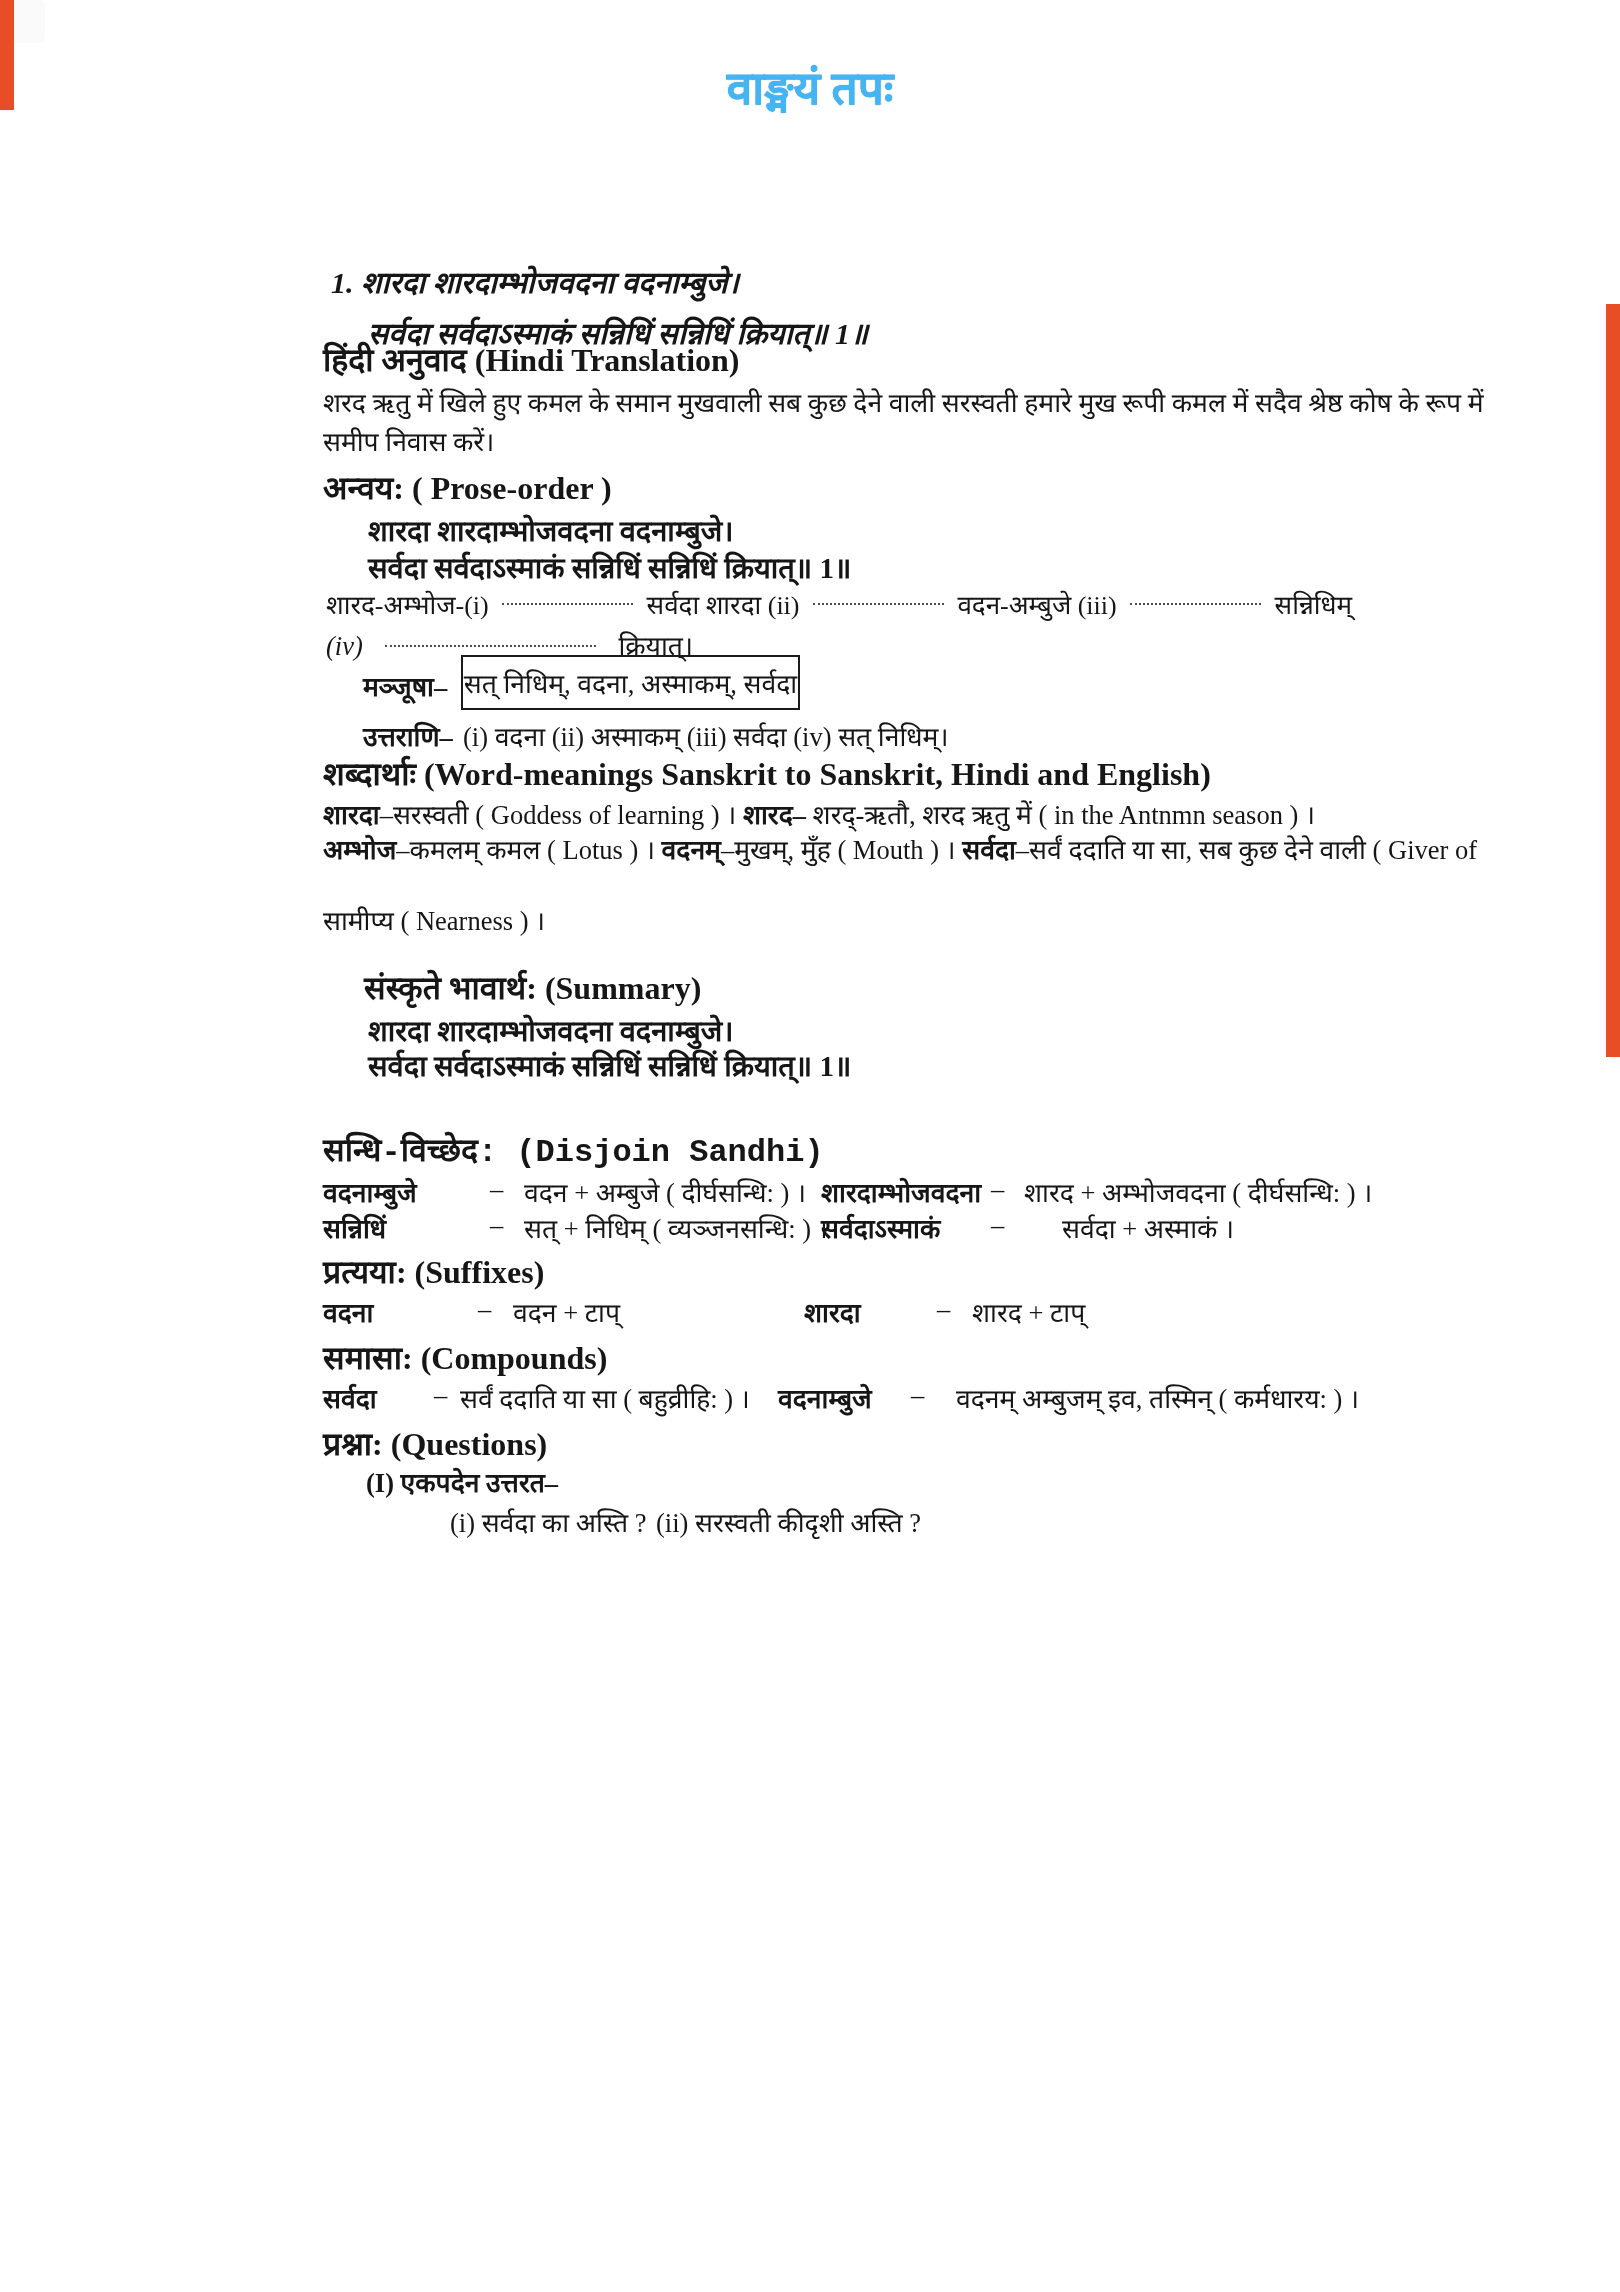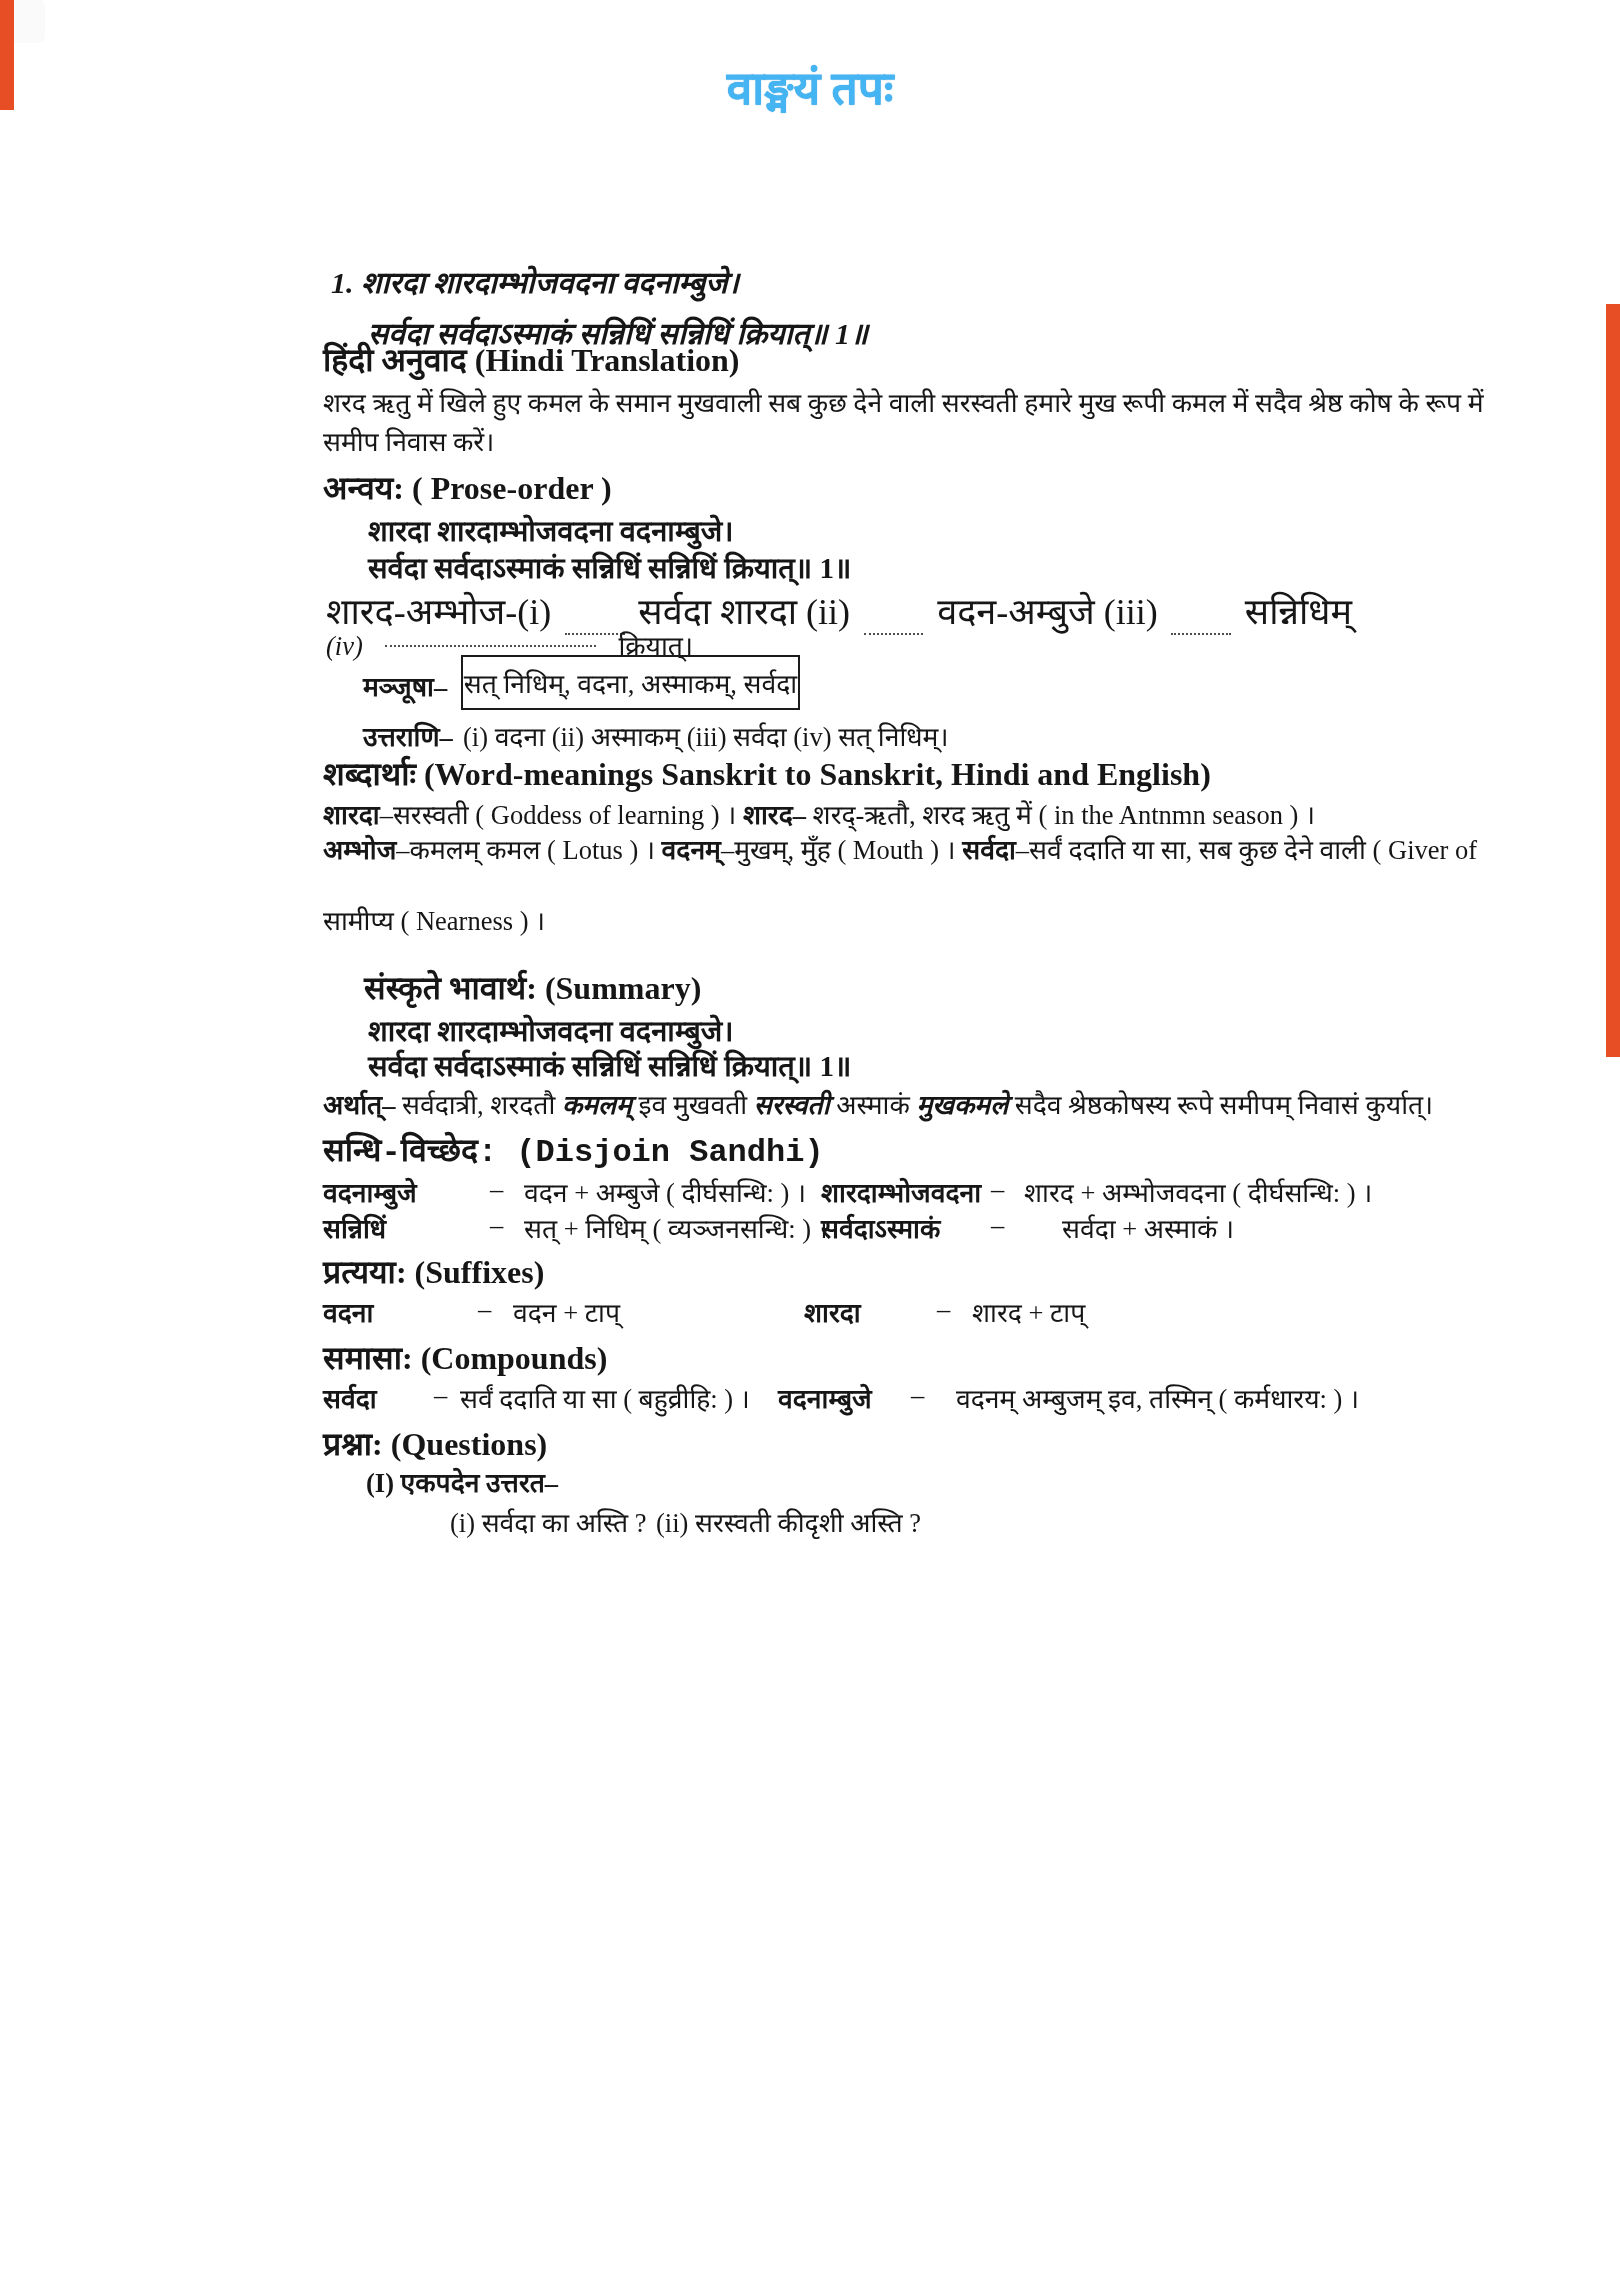--- a/index.html
+++ b/index.html
@@ -9,21 +9,21 @@
   .title{width:100%;text-align:center;font-size:46px;font-weight:bold;color:#44b5f2;
          text-shadow:0 0 1px #2a8fd4;}
   .shloka{font-size:30px;font-weight:bold;font-style:italic;}
   .verse{font-size:29px;font-weight:bold;}
   .heading{font-size:32px;font-weight:bold;}
   .bodytxt{font-size:26.5px;}
   .s-n{font-weight:normal;font-style:normal;}
   .s-b{font-weight:bold;font-style:normal;}
   .s-bi{font-weight:bold;font-style:italic;}
   .dots{display:inline-block;border-top:2.9px dotted #4d4d4d;vertical-align:7.8px;}
-  .fill-line{display:flex;align-items:flex-end;font-size:36px;}
+  .fill-line{display:flex;align-items:center;font-size:26px;}
   .fill-line .dots{flex:1;margin:0 13.7px;}
   .manjusha-box{position:absolute;border:2.9px solid #1b1b1b;display:flex;
                 align-items:center;justify-content:center;font-size:26.5px;}
   .bar{position:absolute;}
   .bold{font-weight:bold;}
   .corner{position:absolute;left:0;top:0;width:45px;height:43px;background:#fafafa;border-radius:5.9px;}
 </style>
 </head>
 <body>
 
@@ -84,21 +84,20 @@
   <div class="abs bodytxt" style="left:323px;top:796px;"><span class="s-b">शारदा</span><span class="s-n">–सरस्वती ( Goddess of learning ) । </span><span class="s-b">शारद–</span><span class="s-n"> शरद्-ऋतौ, शरद ऋतु में ( in the Antnmn season ) ।</span></div>
   <div class="abs bodytxt" style="left:323px;top:831px;"><span class="s-b">अम्भोज</span><span class="s-n">–कमलम् कमल ( Lotus ) । </span><span class="s-b">वदनम्</span><span class="s-n">–मुखम्, मुँह ( Mouth ) । </span><span class="s-b">सर्वदा</span><span class="s-n">–सर्वं ददाति या सा, सब कुछ देने वाली ( Giver of</span></div>
   <div class="abs bodytxt" style="left:323px;top:902px;"><span class="s-n">सामीप्य ( Nearness ) ।</span></div>
 
   <div class="abs heading" style="left:323px;top:965px;margin-left:41px;">
     <span>संस्कृते भावार्थ:</span>
     <span>(Summary)</span>
   </div>
   <div class="abs verse" style="left:368px;top:1010px;">शारदा शारदाम्भोजवदना वदनाम्बुजे।</div>
   <div class="abs verse" style="left:368px;top:1045px;">सर्वदा सर्वदाऽस्माकं सन्निधिं सन्निधिं क्रियात्॥ 1॥</div>
-  <div class="abs bodytxt" style="left:323px;top:1086px;"><span class="s-b">अर्थात्–</span><span class="s-n"> सर्वदात्री, शरदतौ </span><span class="s-bi">कमलम्</span><span class="s-n"> इव मुखवती </span><span class="s-bi">सरस्वती</span><span class="s-n"> अस्माकं </span><span class="s-bi">मुखकमले</span><span class="s-n"> सदैव श्रेष्ठकोषस्य रूपे समीपम् निवासं कुर्यात्।</span></div>
 
   <div class="abs heading" style="left:323px;top:1127px;font-family:Liberation Mono, monospace;">
     <span>सन्धि-विच्छेद:</span>
     <span>(Disjoin Sandhi)</span>
   </div>
   <div class="abs bodytxt" style="left:323px;top:1174px;width:1039px;">
     <span class="abs bold" style="left:0;top:0;">वदनाम्बुजे</span>
     <span class="abs" style="left:167px;top:0;">–</span>
     <span class="abs" style="left:201px;top:0;">वदन + अम्बुजे ( दीर्घसन्धि: ) ।</span>
     <span class="abs bold" style="left:498px;top:0;">शारदाम्भोजवदना</span>

